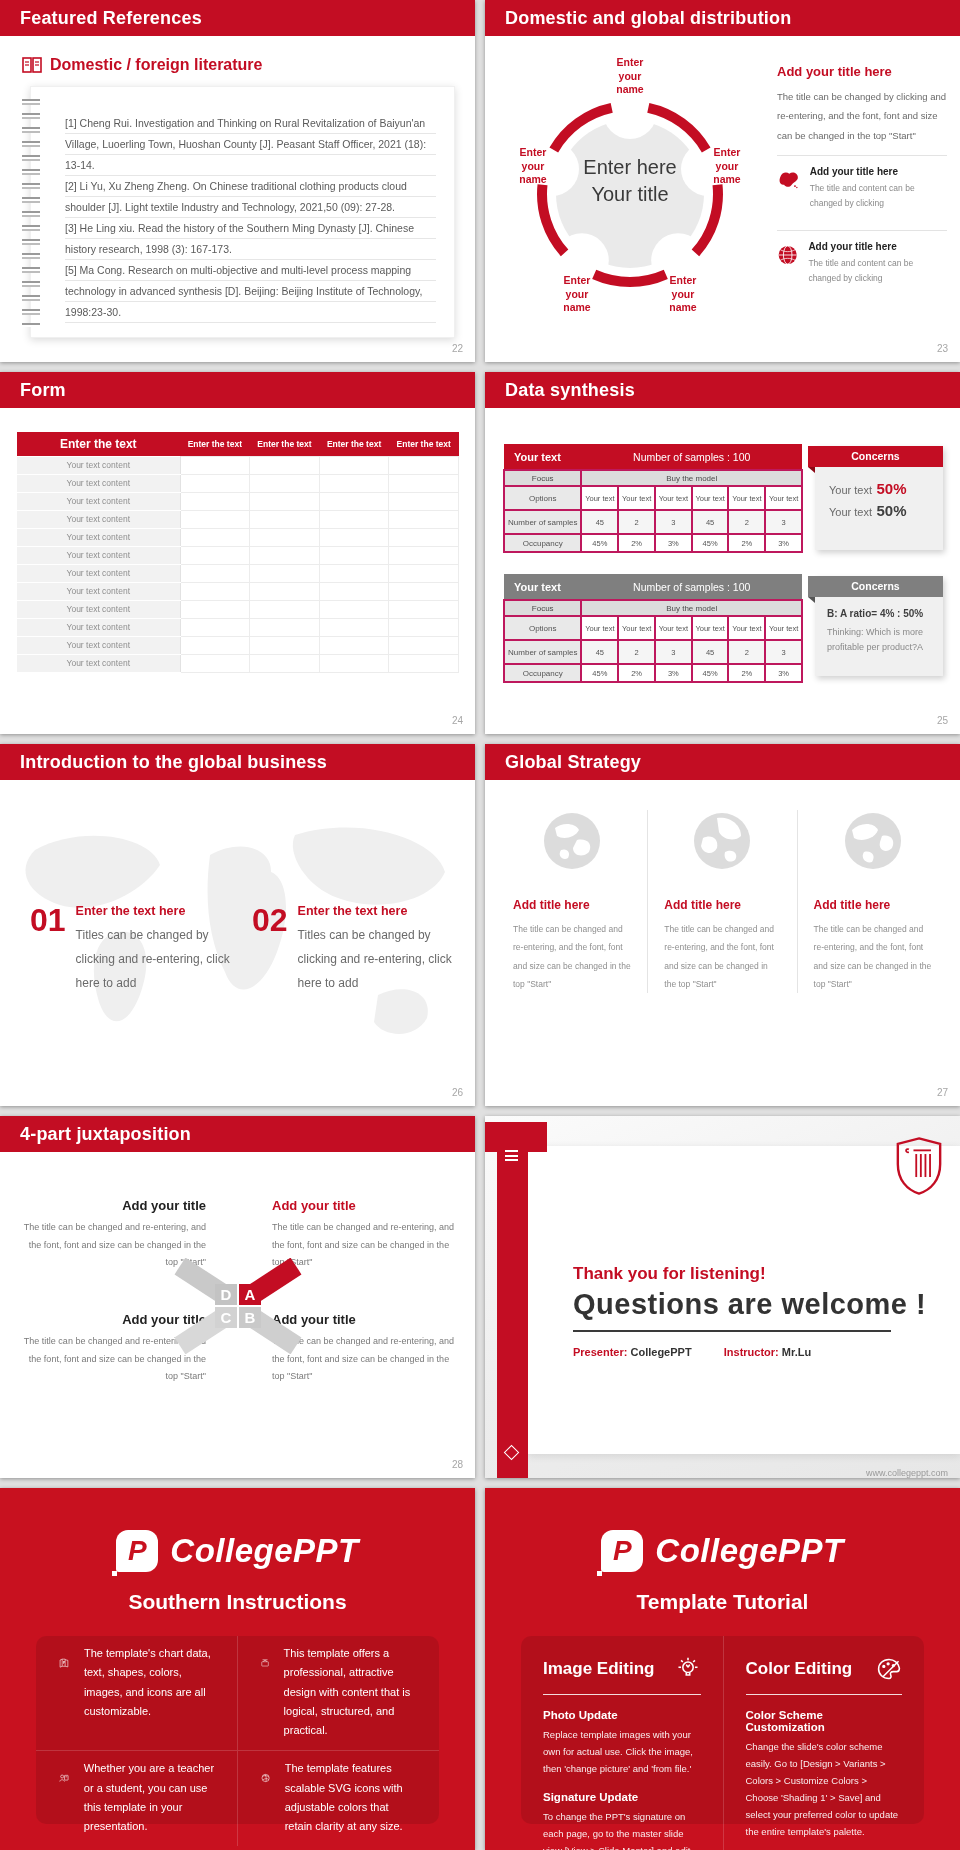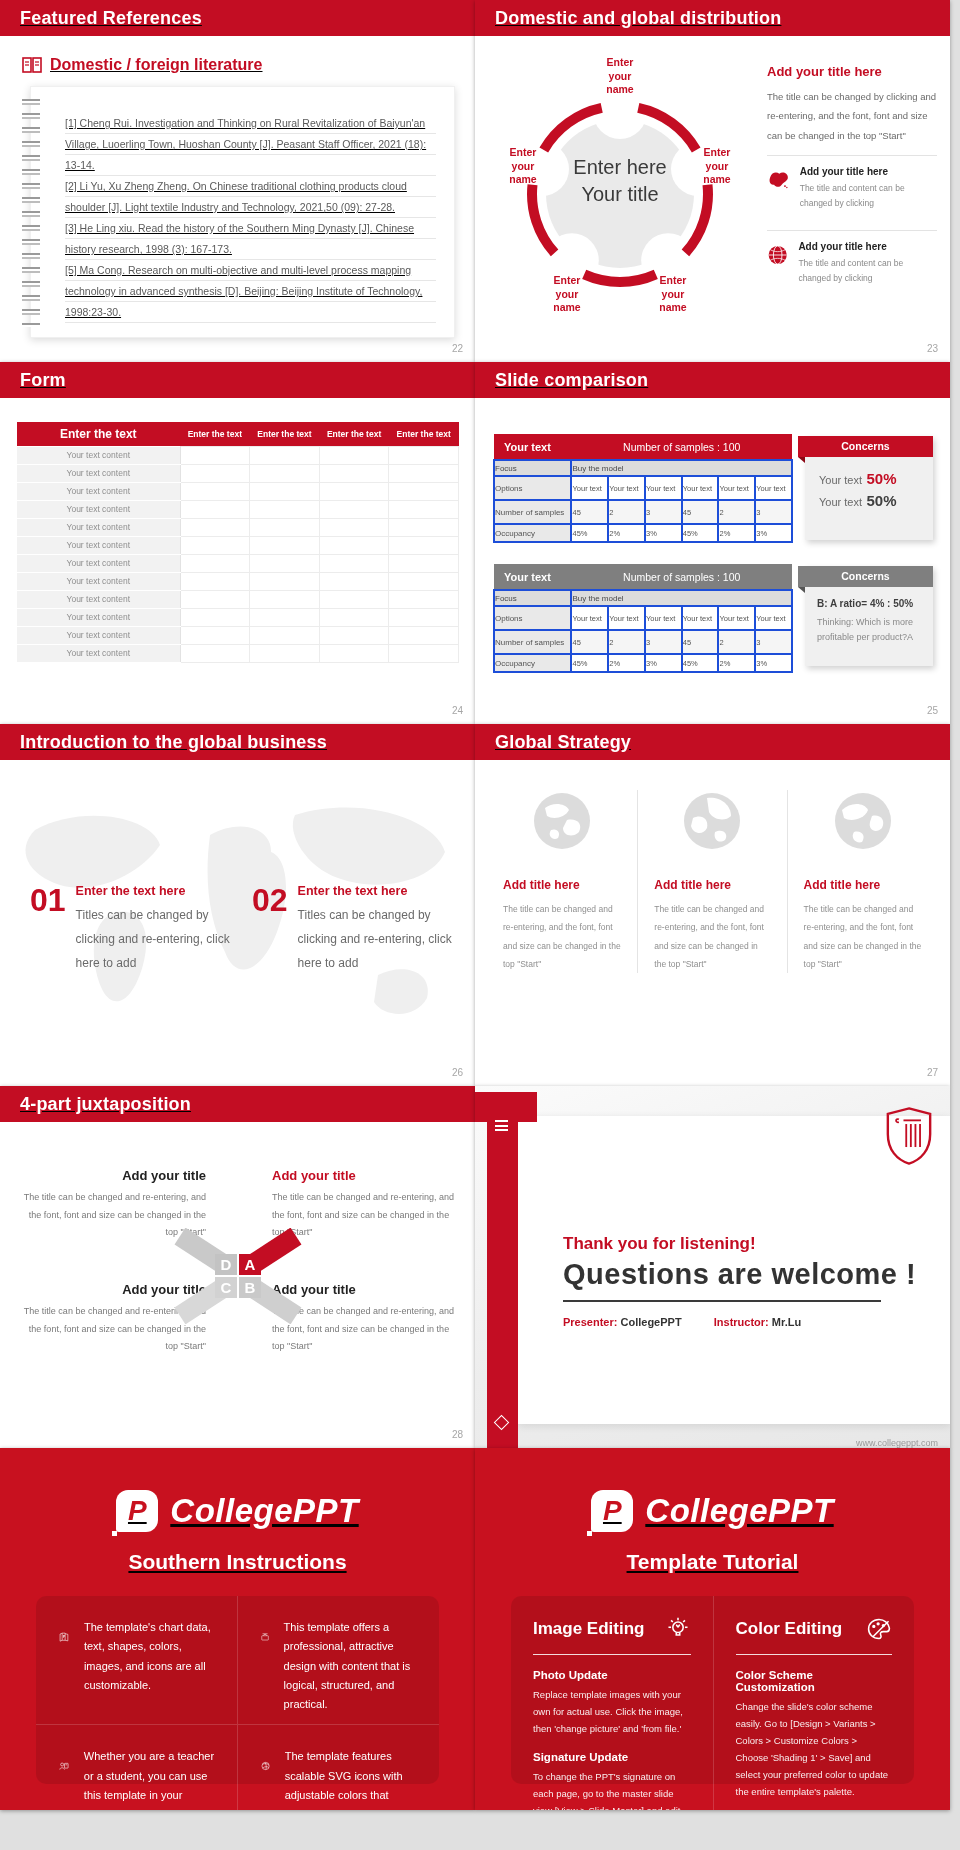--- a/index.html
+++ b/index.html
@@ -1,21 +1,21 @@
 <!DOCTYPE html>
 <html><head>
 <meta charset="utf-8">
 <style>
   :root{
     --red:#c30d23; --red-dark:#8c0715; --red-bg:#c8111f;
     --ink:#3f3f3f; --gray:#8a8a8a; --ltgray:#ececec;
   }
   *{margin:0;padding:0;box-sizing:border-box;}
   body{width:960px;height:1850px;background:#e0e0e0;font-family:"Liberation Sans",sans-serif;}
-  .board{width:960px;height:1424px;display:grid;grid-template-columns:475px 475px;grid-template-rows:repeat(5,362px);text-decoration:underline;}
+  .board{width:960px;height:1424px;display:grid;grid-template-columns:475px 475px;grid-template-rows:repeat(5,362px);gap:10px;}
   .slide{position:relative;background:#fff;overflow:hidden;box-shadow:0 1px 4px rgba(0,0,0,.35);}
   .shead{height:36px;background:var(--red);color:#fff;font-weight:bold;font-size:18px;display:flex;align-items:center;padding-left:20px;letter-spacing:.2px;}
   .pagenum{position:absolute;right:12px;bottom:8px;font-size:10px;color:#a6a6a6;}
   
   .lit-row{display:flex;align-items:center;gap:8px;margin:20px 0 0 22px;}
   .lit-title{color:var(--red);font-weight:bold;font-size:16px;}
   .lit-panel{position:relative;margin:12px 20px 0 30px;border:1px solid #f0f0f0;box-shadow:0 2px 8px rgba(0,0,0,.15);height:252px;padding:26px 18px 10px 34px;background:#fff;}
   .rings{position:absolute;left:-9px;top:12px;width:18px;height:228px;background:repeating-linear-gradient(to bottom,#9a9a9a 0 2px,#ffffff 2px 4px,#bdbdbd 4px 6px,transparent 6px 14px);}
   .refs p{font-size:10.5px;color:#5a5a5a;line-height:21px;background:repeating-linear-gradient(to bottom,transparent 0 20px,#e6e6e6 20px 21px);}
   
@@ -35,21 +35,21 @@
   .formtbl th.sub{font-size:8.5px;font-weight:bold;}
   .formtbl td{height:18px;border:1px solid #ececec;background:#fff;}
   .formtbl td.lab{background:#f2f2f2;border:1px solid #fff;border-right:1px solid #e2e2e2;color:#8f8f8f;font-size:8.5px;text-align:center;}
   
   .dctbl{border-collapse:collapse;table-layout:fixed;width:300px;position:absolute;left:18px;}
   .dctbl th{color:#fff;font-weight:bold;height:26px;}
   .dctbl th.tt{font-size:11px;text-align:left;padding-left:10px;}
   .dctbl th.ss{font-size:10.5px;font-weight:normal;text-align:center;}
   .red-h th{background:var(--red);}
   .gray-h th{background:#7f7f7f;}
-  .dctbl td{border:2px solid #1d4ed8;font-size:7.5px;color:#555;text-align:left;}
+  .dctbl td{border:2px solid #be185d;font-size:7.5px;color:#555;text-align:center;}
   .dctbl .subrow td{background:#dcdcdc;height:16px;font-size:8px;color:#4a4a4a;}
   .dctbl td.rl{background:#e9e9e9;font-size:8px;}
   .dctbl tr.r1 td.dc{background:#fff;height:24px;}
   .dctbl tr.r2 td.dc{background:#f5f5f5;height:24px;}
   .dctbl tr.r3 td.dc{background:#fff;height:18px;}
   .concern{position:absolute;left:330px;width:128px;background:#f0f0f0;box-shadow:2px 3px 6px rgba(0,0,0,.18);}
   .rib{position:absolute;top:0;left:-7px;right:0;height:21px;color:#fff;font-weight:bold;font-size:10.5px;text-align:center;line-height:21px;background:var(--red);}
   .rib::after{content:"";position:absolute;left:0;top:21px;border-left:7px solid transparent;border-top:6px solid var(--red-dark);}
   .rib.g{background:#7f7f7f;}
   .rib.g::after{border-top-color:#555;}
@@ -90,21 +90,21 @@
   
   .redslide{background:var(--red-bg);color:#fff;}
   .logo-row{display:flex;justify-content:center;align-items:center;gap:12px;margin-top:42px;}
   .logo-mark{position:relative;width:42px;height:42px;background:#fff;border-radius:12px 12px 12px 3px;display:flex;align-items:center;justify-content:center;}
   .logo-mark span{color:var(--red-bg);font-weight:bold;font-size:28px;font-style:italic;}
   .logo-mark i{position:absolute;left:-4px;bottom:-4px;width:5px;height:5px;background:#fff;}
   .logo-text{font-size:33px;font-weight:bold;font-style:italic;letter-spacing:.5px;}
   .red-title{text-align:center;font-size:21px;font-weight:bold;margin-top:18px;}
   .red-card{position:absolute;left:36px;right:36px;top:148px;bottom:26px;background:rgba(0,0,0,.10);border-radius:10px;}
   .quadgrid{display:grid;grid-template-columns:1fr 1fr;grid-template-rows:1fr 1fr;height:100%;}
-  .quad{padding:22px 20px 10px 22px;display:flex;gap:14px;align-items:flex-start;}
+  .quad{padding:8px 20px 10px 22px;display:flex;gap:14px;align-items:flex-start;}
   .quad:nth-child(1),.quad:nth-child(2){border-bottom:1px solid rgba(255,255,255,.16);}
   .quad:nth-child(odd){border-right:1px solid rgba(255,255,255,.16);}
   .quad p{font-size:11px;line-height:1.75;}
   .tutgrid{display:grid;grid-template-columns:1fr 1fr;height:100%;}
   .tutcol{padding:20px 22px;}
   .tutcol.right{border-left:1px solid rgba(255,255,255,.16);}
   .tut-head{display:flex;justify-content:space-between;align-items:center;border-bottom:1.5px solid rgba(255,255,255,.85);padding-bottom:12px;}
   .tut-head .h{font-size:17px;font-weight:bold;}
   .tut-sec h4{font-size:11.5px;font-weight:bold;margin:14px 0 5px 0;}
   .tut-sec p{font-size:9.5px;line-height:1.8;color:rgba(255,255,255,.92);}
@@ -299,21 +299,21 @@
             <td></td>
             <td></td>
             <td></td>
           </tr>
     </tbody>
       </table>
     <div class="pagenum">24</div>
   </div>
 
   <div class="slide">
-    <div class="shead">Slide comparison</div>
+    <div class="shead">Data synthesis</div>
 
     <table class="dctbl red-h" style="top:72px;">
       <colgroup>
           <col style="width:26%">
           <col>
           <col>
           <col>
           <col>
           <col>
           <col>

